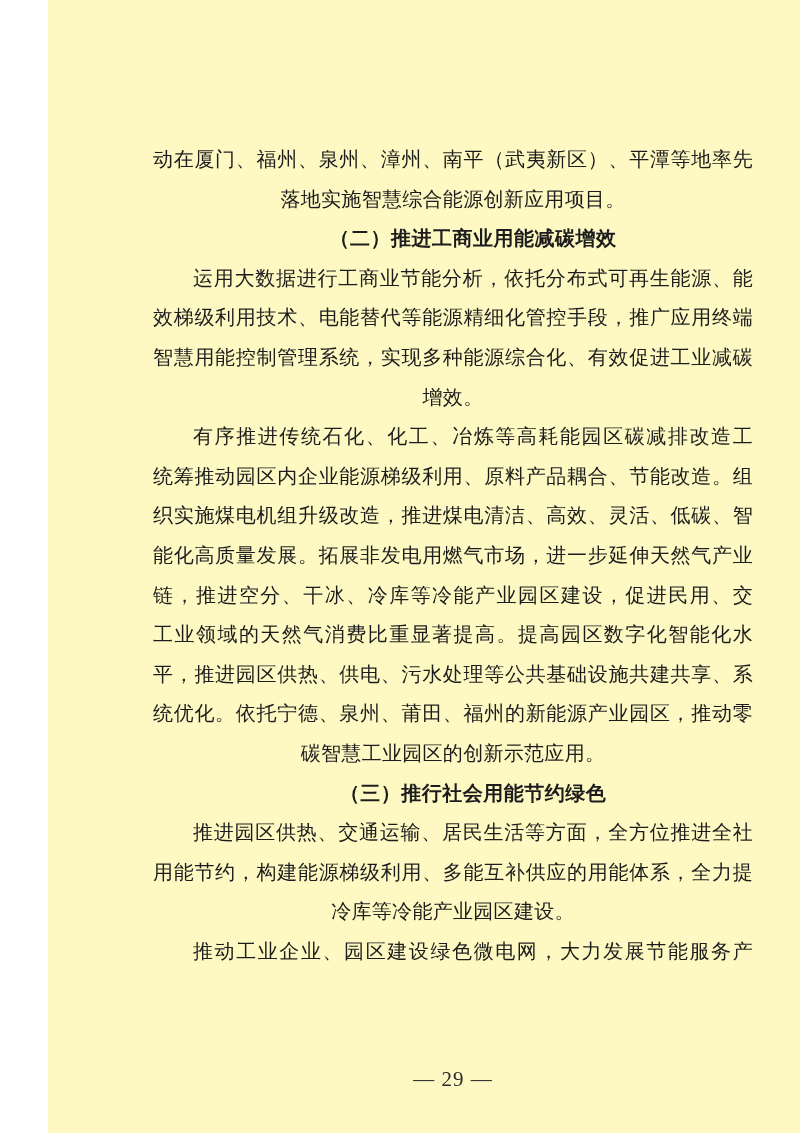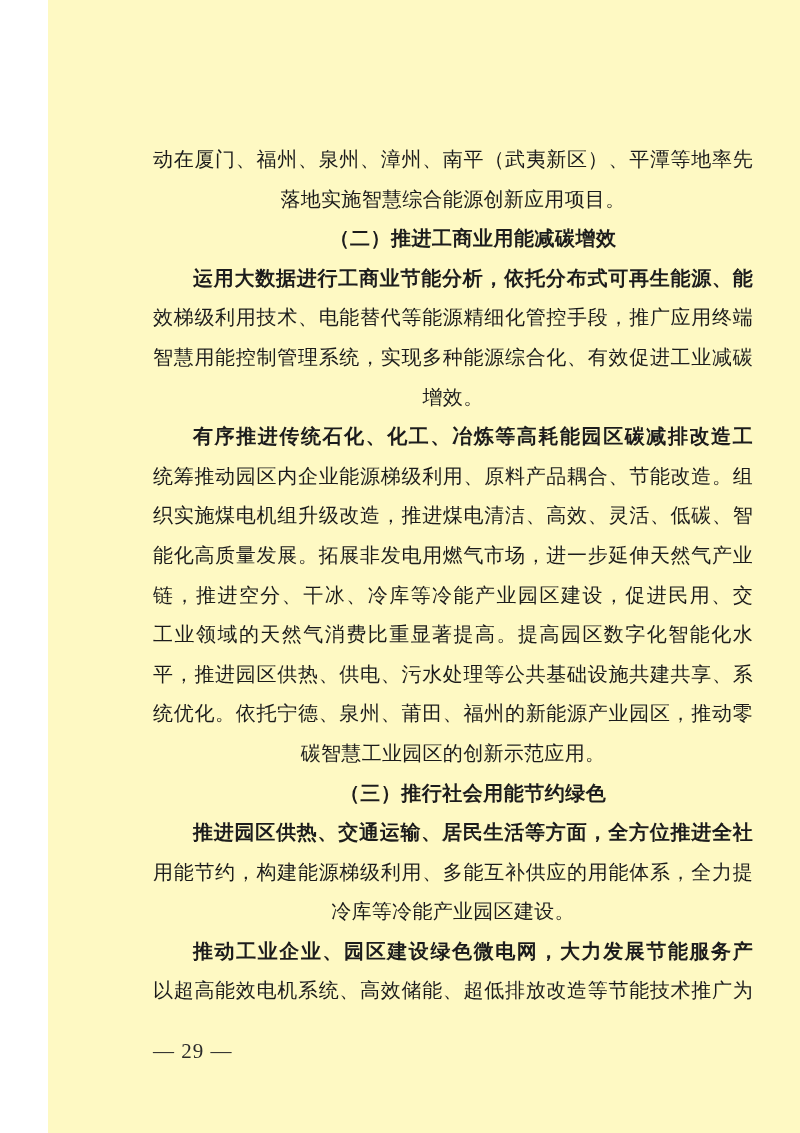--- a/index.html
+++ b/index.html
@@ -30,34 +30,33 @@
     letter-spacing: 0.3px;
     text-align: center;
     overflow: hidden;
   }
   .line.fill {
     text-align: justify;
     text-align-last: justify;
   }
   .line.first {
     text-indent: 2em;
-    font-weight: bold;
   }
   .line.heading {
     font-weight: 700;
     text-indent: 2em;
     font-family: "Liberation Sans", sans-serif;
     letter-spacing: 0.5px;
   }
   .footer {
     position: absolute;
     left: 105px;
-    top: 1036px;
+    top: 1064px;
     width: 600px;
-    text-align: left;
+    text-align: center;
     font-size: 21px;
     line-height: 30px;
     letter-spacing: 1px;
     color: #2a2a2a;
   }
 </style>
 </head>
 <body>
 
 <div class="page">
@@ -77,18 +76,17 @@
     <div class="line fill">链，推进空分、干冰、冷库等冷能产业园区建设，促进民用、交通、</div>
     <div class="line fill">工业领域的天然气消费比重显著提高。提高园区数字化智能化水</div>
     <div class="line fill">平，推进园区供热、供电、污水处理等公共基础设施共建共享、系</div>
     <div class="line fill">统优化。依托宁德、泉州、莆田、福州的新能源产业园区，推动零</div>
     <div class="line end">碳智慧工业园区的创新示范应用。</div>
     <div class="line heading">（三）推行社会用能节约绿色</div>
     <div class="line fill first">推进园区供热、交通运输、居民生活等方面，全方位推进全社会</div>
     <div class="line fill">用能节约，构建能源梯级利用、多能互补供应的用能体系，全力提</div>
     <div class="line end">冷库等冷能产业园区建设。</div>
     <div class="line fill first">推动工业企业、园区建设绿色微电网，大力发展节能服务产业，</div>
-    <div class="line fill">以超高能效电机系统、高效储能、超低排放改造等节能技术推广为</div>
   </div>
 
   <div class="footer">— 29 —</div>
 
 </div>
 
 </body></html>

